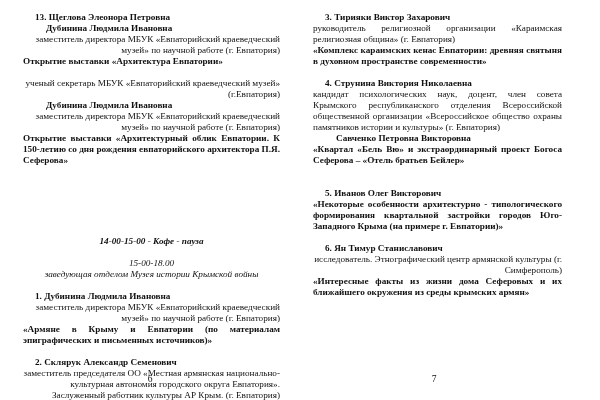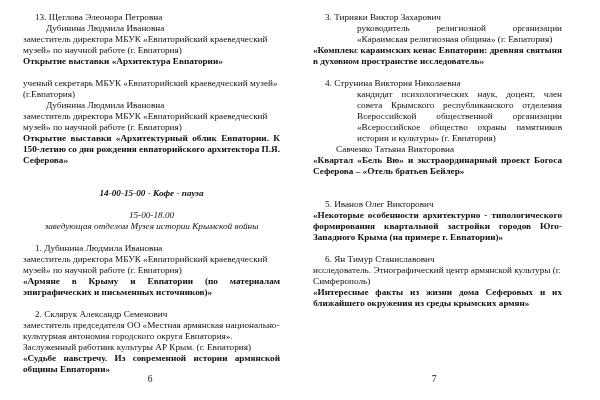--- a/index.html
+++ b/index.html
@@ -2,29 +2,29 @@
 <html><head>
 <meta charset="utf-8">
 <style>
   html, body { margin:0; padding:0; }
   body { width:600px; height:400px; background:#ffffff; overflow:hidden; position:relative;
          font-family:"Liberation Serif", "DejaVu Serif", serif; color:#111; }
   .page { position:absolute; top:0; height:400px; width:300px; box-sizing:border-box; }
   .page.left { left:0; padding:12px 20px 0 23px; }
   .page.right { left:284px; padding:12px 22px 0 29px; }
   .entry { font-size:9.2px; line-height:11px; }
-  .name { font-weight:normal; }
+  .name { font-weight:bold; }
   .ind1 { padding-left:12px; }
   .ind2 { padding-left:23px; }
-  .desc { text-align:left; }
-  .justify { text-align:justify;margin-left:44px; }
+  .desc { text-align:right; }
+  .justify { text-align:justify; }
   .title { font-weight:bold; text-align:justify; }
   .gap { height:11px; }
   .center { text-align:center; font-style:italic; font-size:9.2px; line-height:11px; }
-  .break { font-weight:bold; font-style:italic; }
+  .break { font-weight:bold; font-style:italic;margin-top:48px; }
   .pagenum { position:absolute; bottom:16px; left:0; width:100%; text-align:center; font-size:9.5px; }
 </style>
 </head>
 <body>
 
 <div class="page left">
   <div class="entry">
     <div class="name ind1">13. Щеглова Элеонора Петровна</div>
     <div class="name ind2">Дубинина Людмила Ивановна</div>
     <div class="desc">заместитель директора МБУК «Евпаторийский краеведческий музей» по научной работе (г. Евпатория)</div>
@@ -55,27 +55,27 @@
     <div class="desc">заместитель председателя ОО «Местная армянская национально-культурная автономия городского округа Евпатория». Заслуженный работник культуры АР Крым. (г. Евпатория)</div>
     <div class="title">«Судьбе навстречу. Из современной истории армянской общины Евпатории»</div>
   </div>
   <div class="pagenum">6</div>
 </div>
 
 <div class="page right">
   <div class="entry">
     <div class="name ind1">3.  Тирияки Виктор Захарович</div>
     <div class="desc justify">руководитель религиозной организации «Караимская религиозная община» (г. Евпатория)</div>
-    <div class="title">«Комплекс караимских кенас Евпатории: древняя святыня в духовном пространстве исследователь»</div>
+    <div class="title">«Комплекс караимских кенас Евпатории: древняя святыня в духовном пространстве современности»</div>
   </div>
   <div class="gap"></div>
   <div class="entry">
     <div class="name ind1">4.  Струнина Виктория Николаевна</div>
     <div class="desc justify">кандидат психологических наук, доцент, член совета Крымского республиканского отделения Всероссийской общественной организации «Всероссийское общество охраны памятников истории и культуры» (г. Евпатория)</div>
-    <div class="name ind2">Савченко Татьяна Викторовна</div>
+    <div class="name ind2">Савченко Петровна Викторовна</div>
     <div class="title">«Квартал «Бель Вю» и экстраординарный проект Богоса Сеферова – «Отель братьев Бейлер»</div>
   </div>
   <div class="gap"></div>
     <div class="gap"></div>
   <div class="entry">
     <div class="name ind1">5.  Иванов Олег Викторович</div>
     <div class="title">«Некоторые особенности архитектурно - типологического формирования квартальной застройки городов Юго-Западного Крыма (на примере г. Евпатории)»</div>
   </div>
   <div class="gap"></div>
   <div class="entry">

